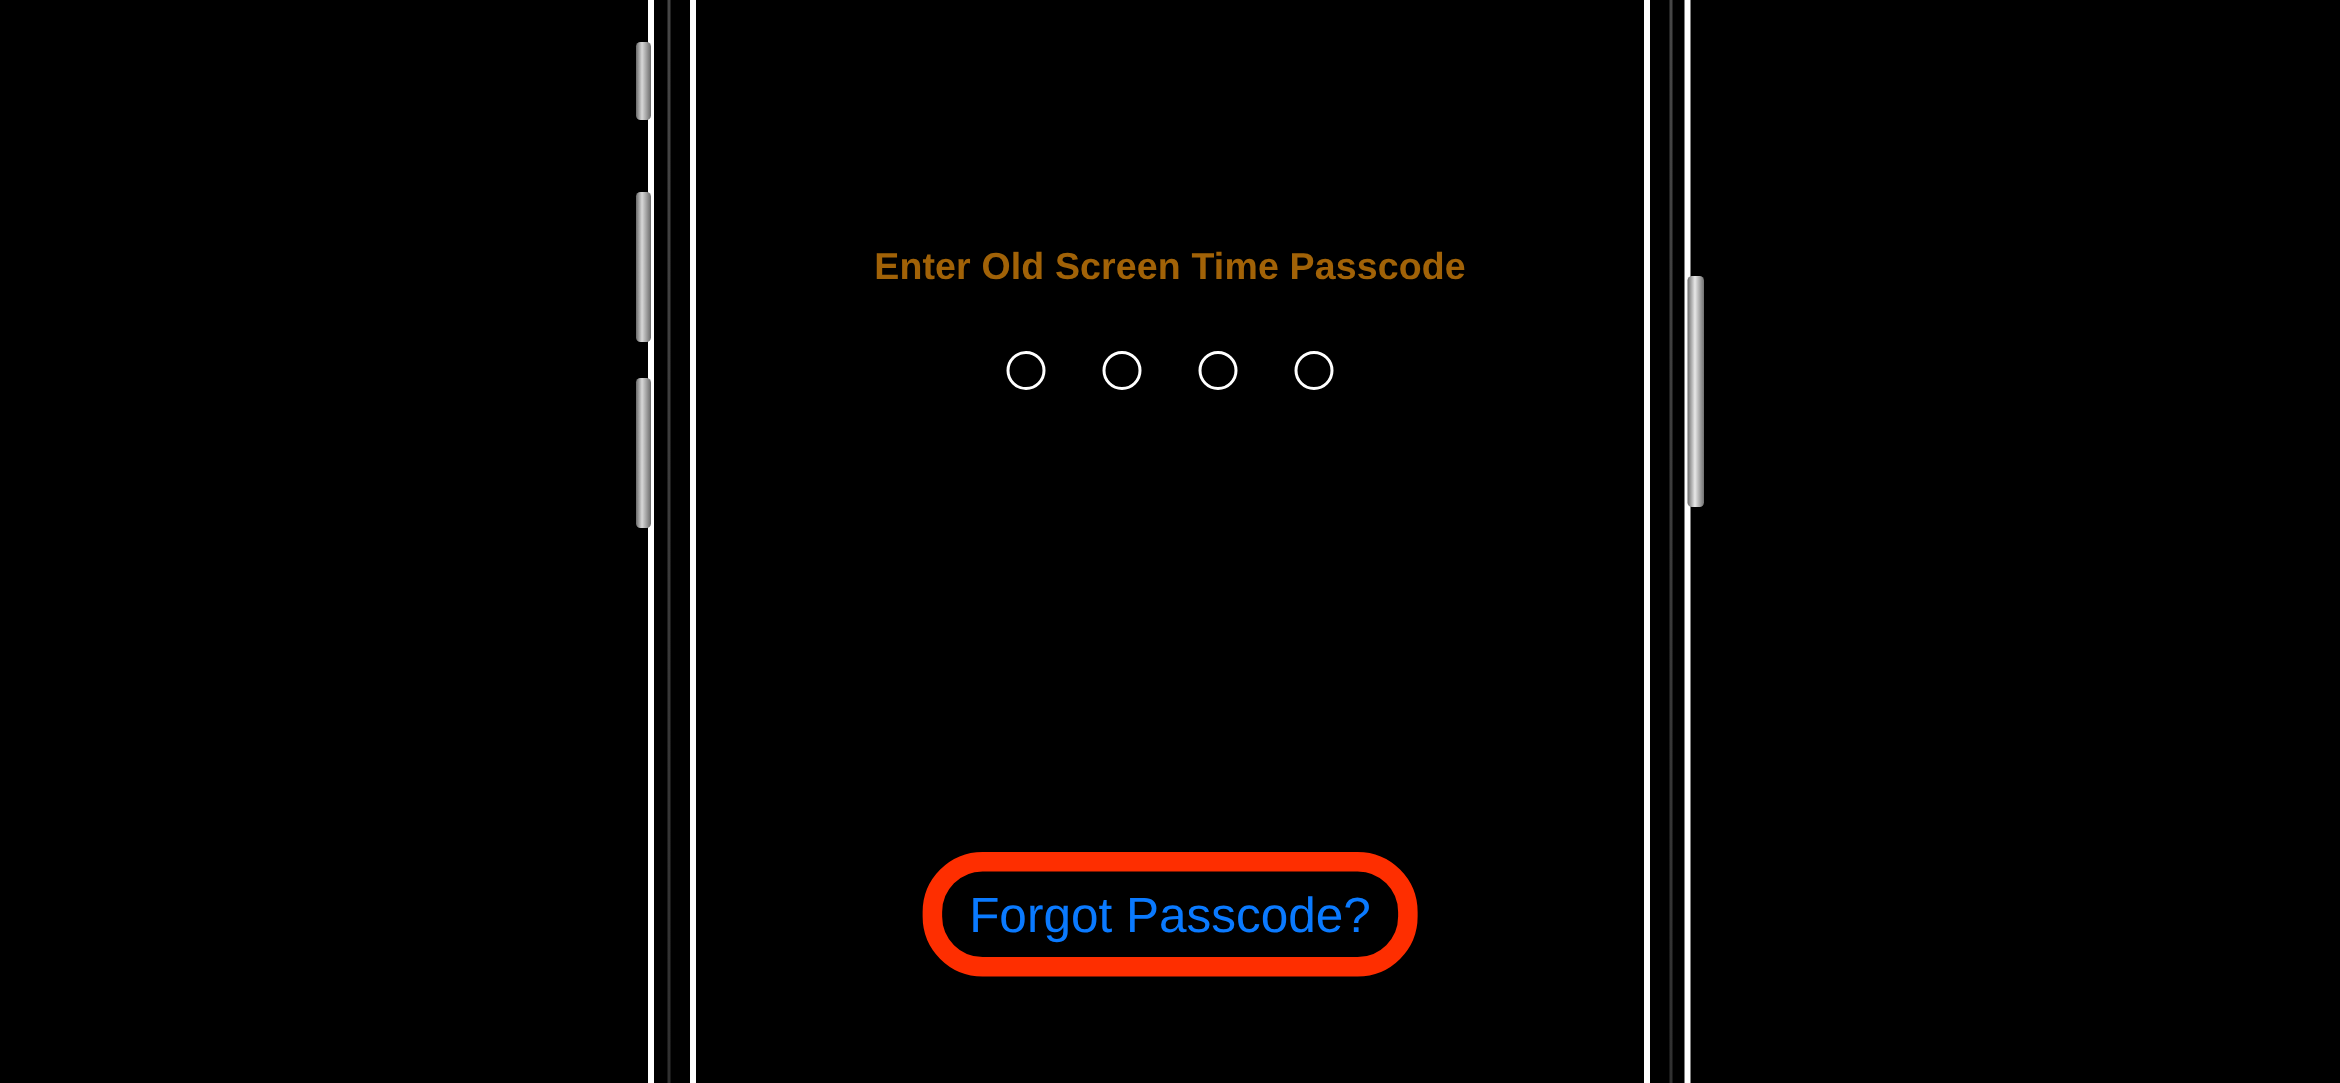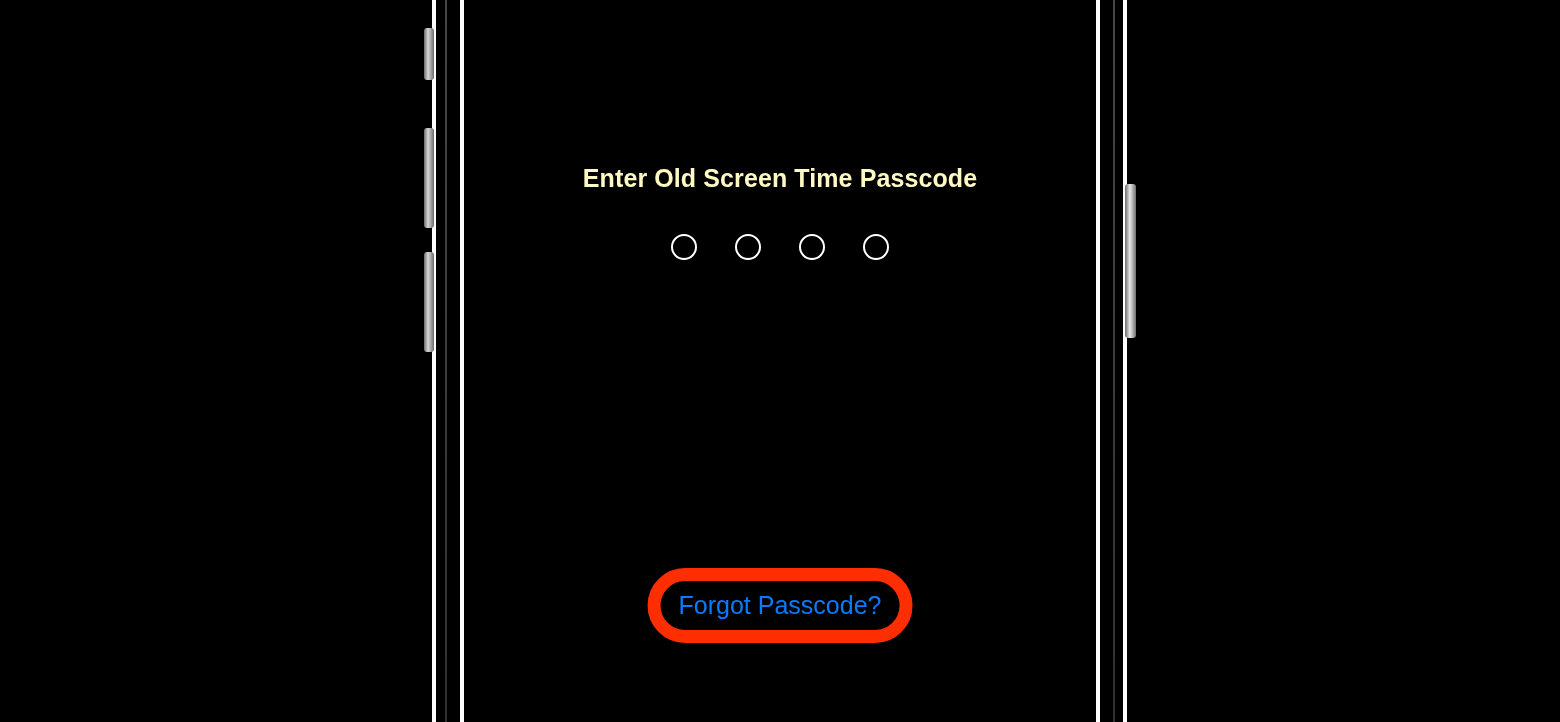--- a/index.html
+++ b/index.html
@@ -65,21 +65,21 @@
     
     .content {
       position:relative;
       width:100%; height:100%;
     }
     .prompt {
       position:absolute;
       left:0; right:0;
       top:284px;        
       text-align:center;
-      color:#fef9c3;
+      color:#a16207;
       font-size:25px;
       font-weight:600;
       letter-spacing:0.1px;
     }
     .dots {
       position:absolute;
       left:0; right:0;
       top:354px;
       display:flex;
       justify-content:center;
@@ -99,21 +99,21 @@
       transform:translateX(-50%);
     }
     .forgot-highlight {
       padding:12px 18px;
       border:13px solid #fe2e00;
       border-radius:40px;
       display:inline-block;
     }
     .forgot-link {
       color:#0a7aff;
-      font-size:25px;
+      font-size:33px;
       font-weight:400;
       white-space:nowrap;
       line-height:1;
       user-select:none;
     }
   </style>
 </head>
 <body>
 
 <div class="stage">

